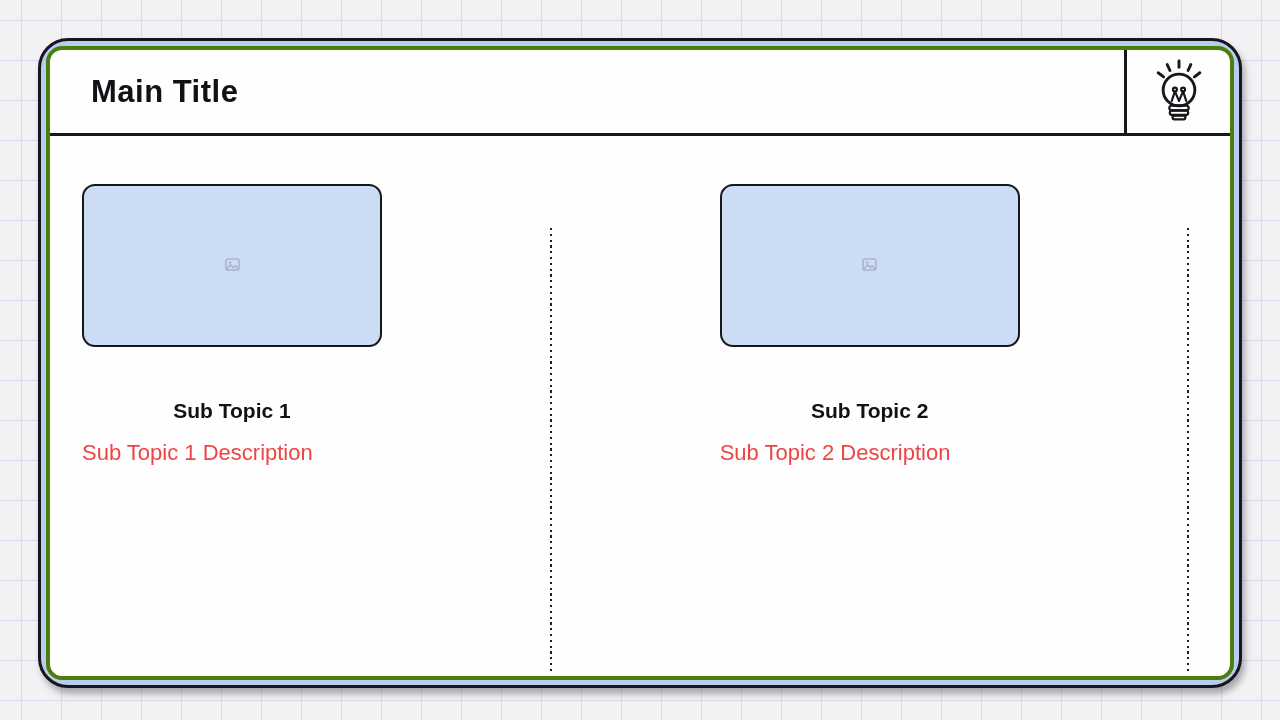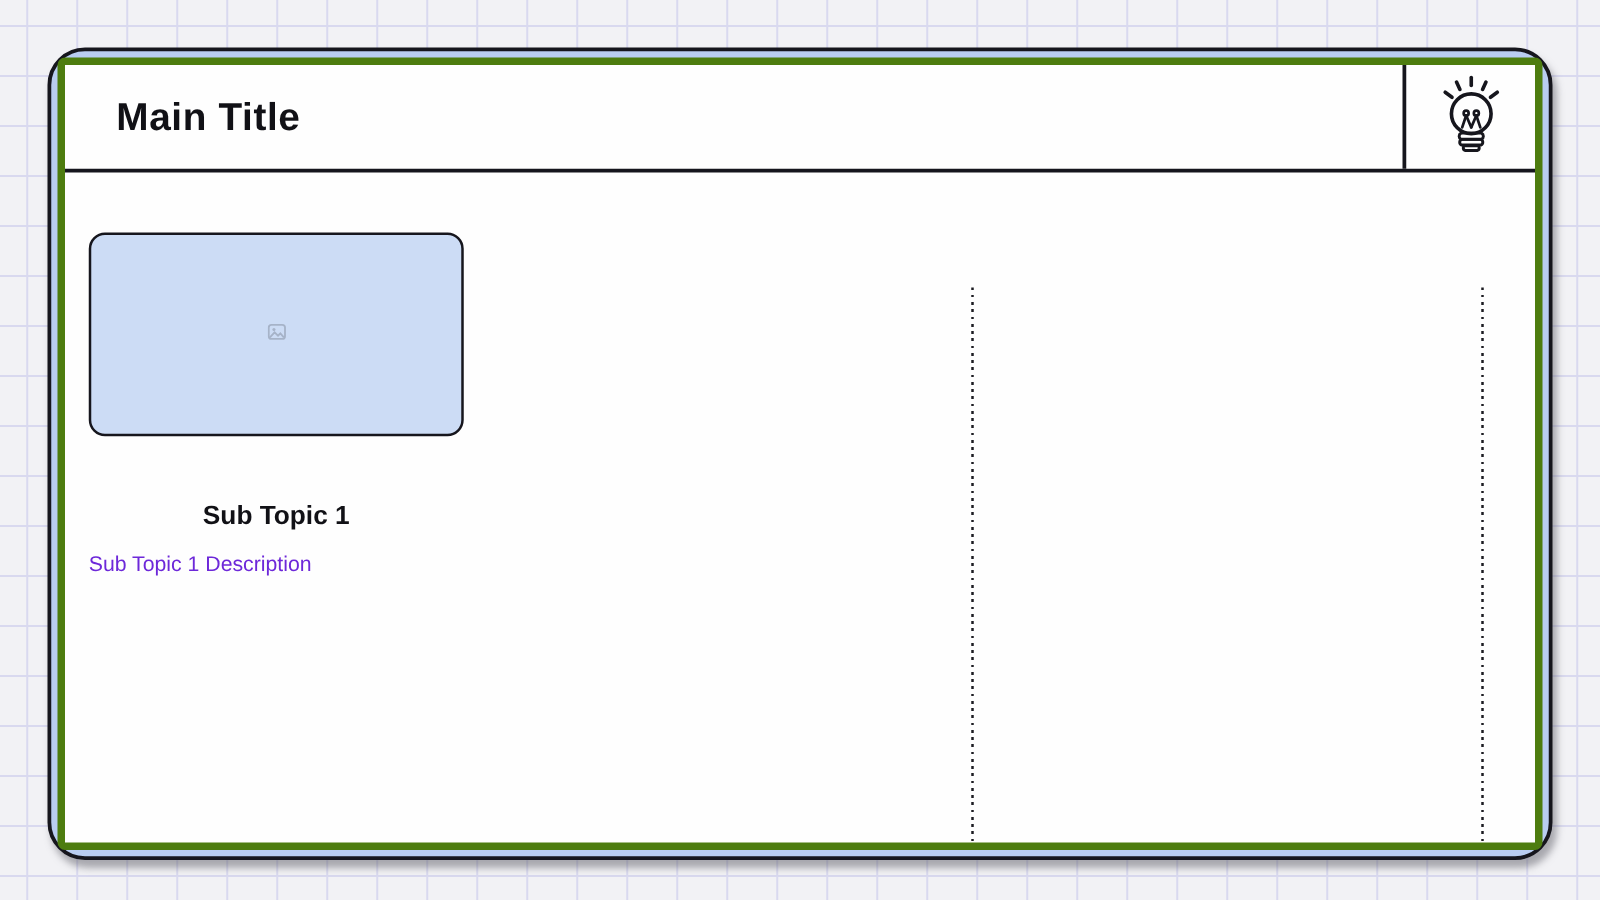--- a/index.html
+++ b/index.html
@@ -33,22 +33,22 @@
     border: 3px solid #16161d;
     border-radius: 30px;
     box-shadow: 3px 6px 6px rgba(95, 95, 105, 0.5);
   }
 
   
   .card-inner {
     position: absolute;
     inset: 5px;
     background: #fefefe;
-    border: 6px solid #4d7c0f;
-    border-radius: 6px;
+    border: 4px solid #4d7c0f;
+    border-radius: 16px;
     overflow: hidden;
     display: flex;
     flex-direction: column;
   }
 
   
   .header {
     height: 86px;
     flex: 0 0 auto;
     border-bottom: 3px solid #16161d;
@@ -76,21 +76,21 @@
     display: flex;
     align-items: center;
     justify-content: center;
   }
 
   
   .content {
     flex: 1 1 auto;
     display: flex;
     justify-content: space-between;
-    padding: 48px 40px 0 19px;
+    padding: 48px 40px 0 32px;
   }
 
   .column {
     width: 300px;
     display: flex;
     flex-direction: column;
   }
 
   .image-placeholder {
     height: 163px;
@@ -106,22 +106,22 @@
     margin-top: 52px;
     text-align: center;
     font-size: 21px;
     font-weight: bold;
     color: #111116;
   }
 
   .sub-desc {
     margin-top: 17px;
     text-align: left;
-    font-size: 17px;
-    color: #6d28d9;
+    font-size: 22px;
+    color: #ef4444;
   }
 
   
   .divider {
     flex: 0 0 3px;
     width: 3px;
     height: 447px;
     margin-top: 44px;
     background-image: repeating-linear-gradient(
       to bottom,
@@ -187,19 +187,32 @@
               <path d="M3 17.5 l6-6.5 4.5 4.5 3-3 4.5 5" fill="none" stroke="#9aa6ba" stroke-width="2.4"></path>
             </svg>
           </span>
         </div>
         <div class="sub-title">Sub Topic 1</div>
         <div class="sub-desc">Sub Topic 1 Description</div>
       </div>
 
       <div class="divider"></div>
 
+      <div class="column">
+        <div class="image-placeholder">
+          <span>
+            <svg width="15" height="13" viewBox="0 0 24 21" opacity="0.75">
+              <rect x="1.5" y="1.5" width="21" height="18" rx="3.5" fill="none" stroke="#9aa6ba" stroke-width="2.4"></rect>
+              <circle cx="8.2" cy="7.4" r="2" fill="#9aa6ba"></circle>
+              <path d="M3 17.5 l6-6.5 4.5 4.5 3-3 4.5 5" fill="none" stroke="#9aa6ba" stroke-width="2.4"></path>
+            </svg>
+          </span>
+        </div>
+        <div class="sub-title">Sub Topic 2</div>
+        <div class="sub-desc">Sub Topic 2 Description</div>
+      </div>
 
       <div class="divider"></div>
 
 
     </div>
   </div>
 </div>
 
 </body></html>

